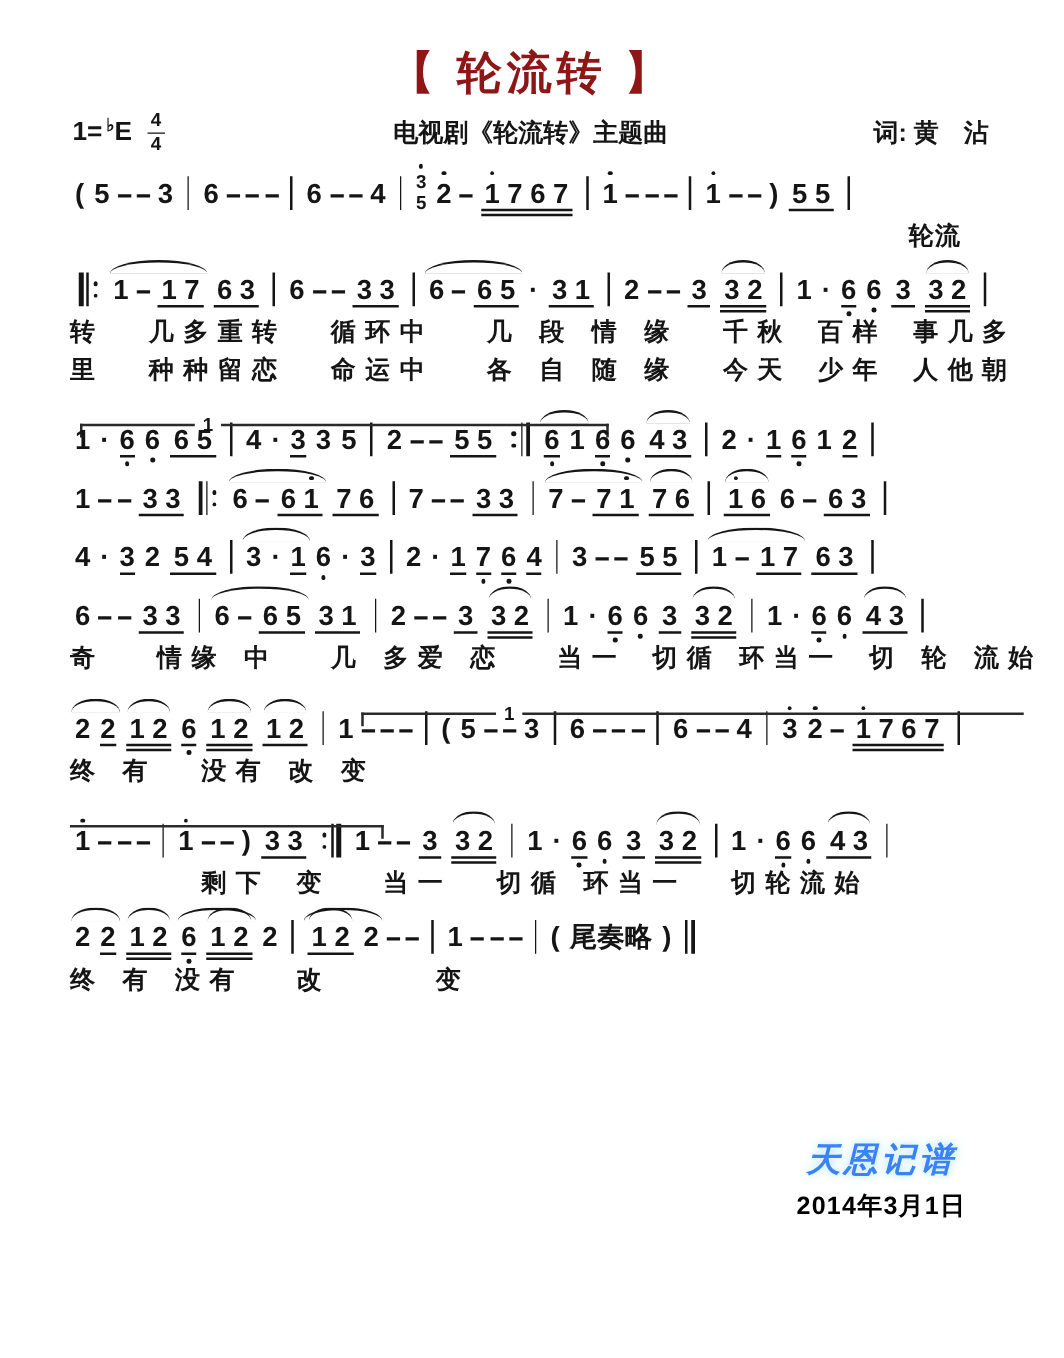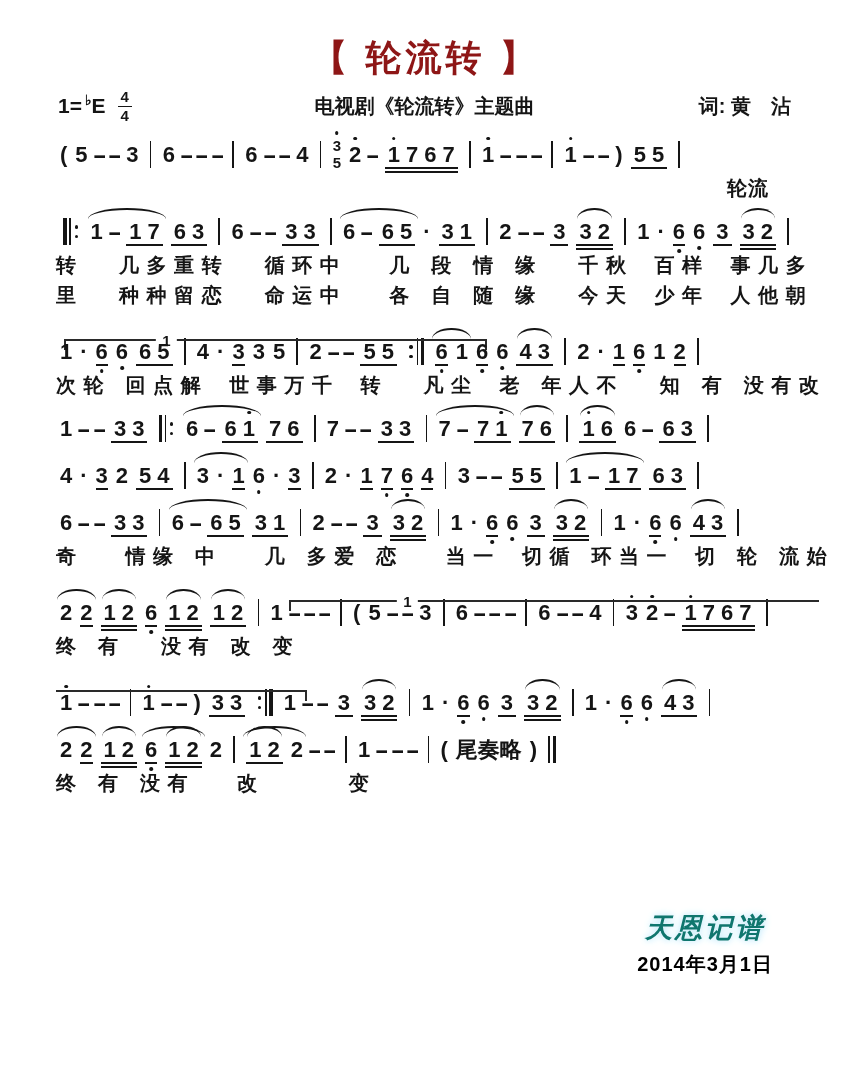--- a/index.html
+++ b/index.html
@@ -44,21 +44,21 @@
   .volta{position:absolute;top:4px;height:9px;border-top:2px solid #2a2a2a;}
   .volta.t-both{border-left:2px solid #2a2a2a;border-right:2px solid #2a2a2a;}
   .volta.t-left{border-left:2px solid #2a2a2a;}
   .volta.t-right{border-right:2px solid #2a2a2a;}
   .vlabel{position:absolute;top:-9px;transform:translateX(-50%);background:#fff;
           padding:0 6px;font-size:15px;font-weight:700;}
   .lyr{font-size:20px;font-weight:700;margin-top:3px;white-space:pre;letter-spacing:1px;}
   .lyr.right{text-align:right;padding-right:64px;}
   
   .stamp{position:absolute;right:78px;top:910px;text-align:center;}
-  .wm{font-size:27px;font-weight:700;font-style:italic;letter-spacing:3px;color:#0f766e;
+  .wm{font-size:27px;font-weight:700;font-style:italic;letter-spacing:3px;color:#3b82f6;
       text-shadow:0 0 2px #e8f8ff,0 0 6px #bfe9fa,0 0 10px #d9f3fd;}
   .date{font-size:20px;font-weight:700;color:#000;margin-top:5px;letter-spacing:1px;}
   .footer{position:absolute;right:8px;bottom:8px;font-size:17px;letter-spacing:1px;}
   .site{color:#b9b9b9;} .url{color:#e2792f;margin-left:4px;}
 </style>
 </head>
 <body>
 
 <div class="page">
 
@@ -498,21 +498,20 @@
             <span class="tx">1</span>
           </span>
           <span class="note">
             <span class="tx">2</span>
             <span class="ul" style="bottom: -3px;"></span>
           </span>
           <span class="bar">
             <span class="vl" style="width: 1.7px;"></span>
           </span>
         </div>
-        <div class="lyr">次 轮　回 点 解　 世 事 万 千　 转　　凡 尘　 老　年 人 不　　知　有　没 有 改</div>
       </div>
       <div class="mline">
         <div class="nrow">
           <span class="note">
             <span class="tx">1</span>
           </span>
           <span class="note dash">
             <span class="tx">-</span>
           </span>
           <span class="note dash">
@@ -1219,20 +1218,21 @@
             <span class="note">
               <span class="tx">3</span>
             </span>
             <span class="ul" style="bottom: -3px;"></span>
             <span class="arc"></span>
           </span>
           <span class="bar">
             <span class="vl" style="width: 1.7px;"></span>
           </span>
         </div>
+        <div class="lyr">　　　　　剩 下　 变　　 当 一　　切 循　环 当 一　　切 轮 流 始</div>
       </div>
       <div class="mline">
         <div class="nrow">
           <span class="slur">
             <span class="arc"></span>
             <span class="note">
               <span class="tx">2</span>
             </span>
             <span class="note">
               <span class="tx">2</span>

